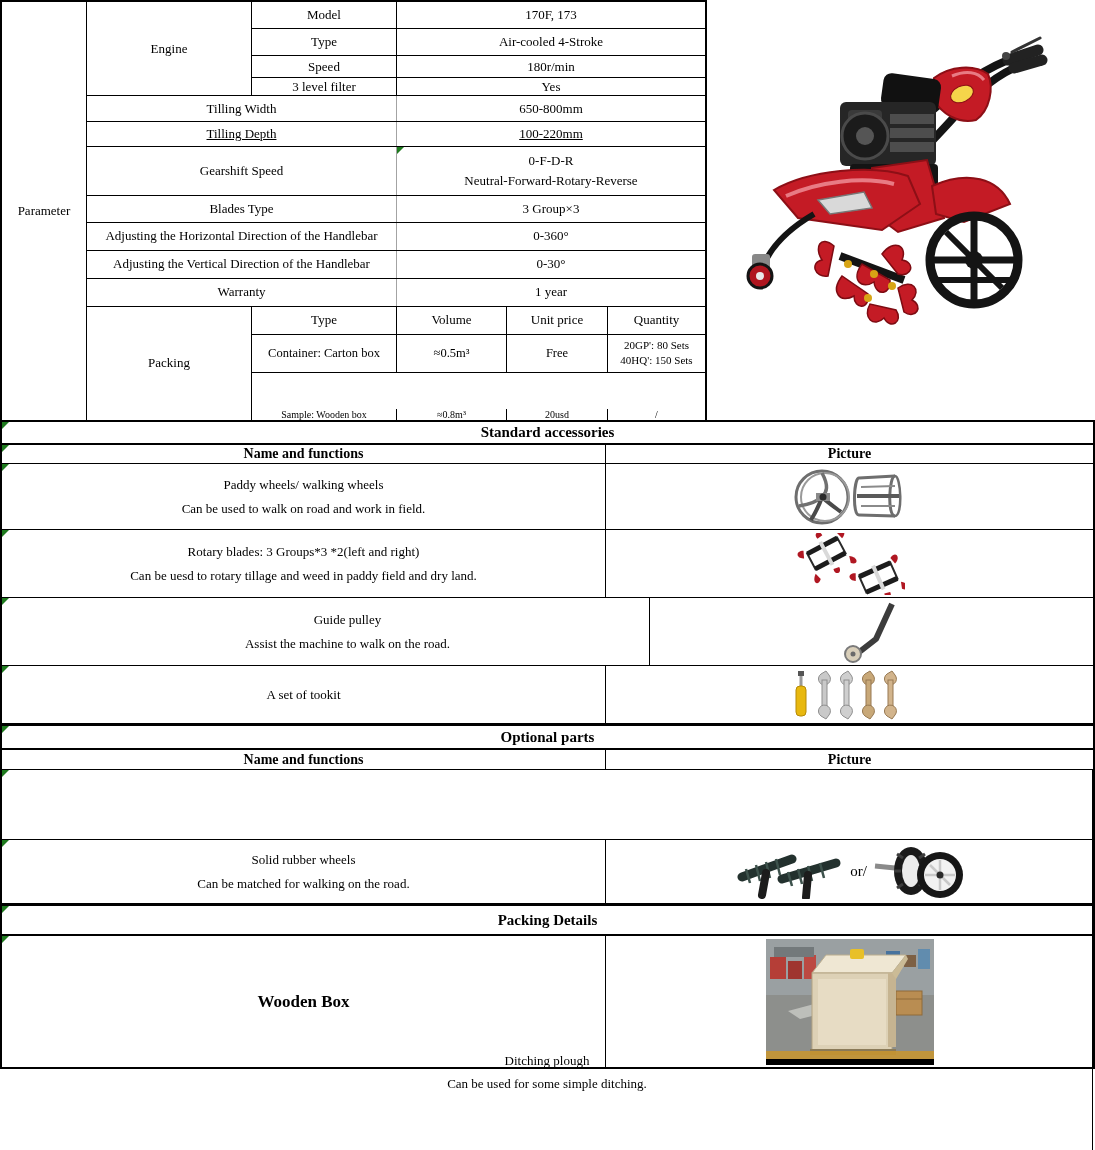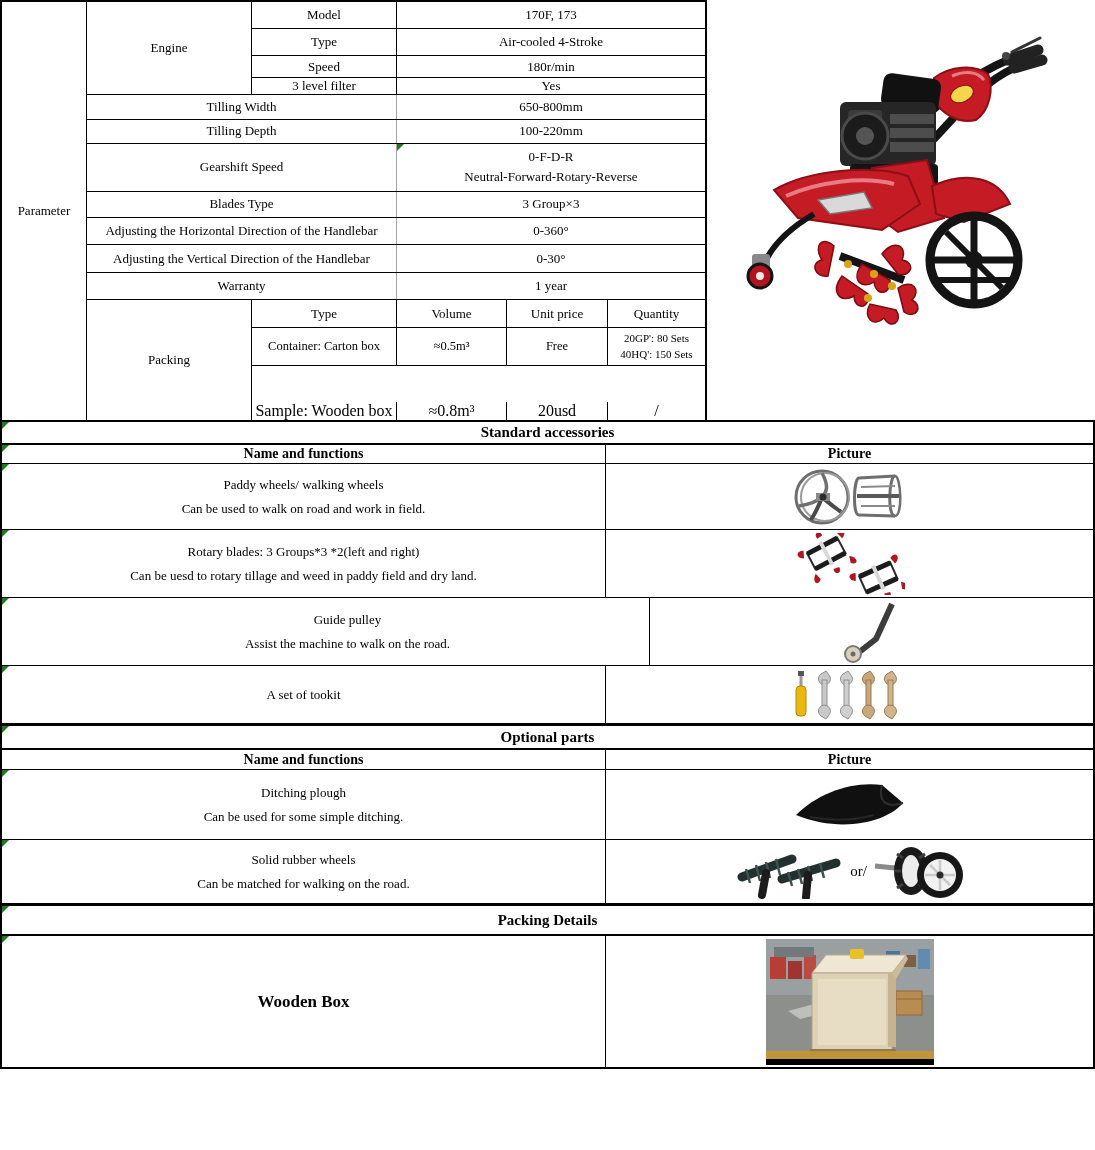--- a/index.html
+++ b/index.html
@@ -102,21 +102,21 @@
               <div class="cell esub-val">Yes</div>
             </div>
           </div>
         </div>
 
         <div class="prow" style="height:27px;">
           <div class="cell lblwide">Tilling Width</div>
           <div class="cell valcol">650-800mm</div>
         </div>
 
-        <div class="prow" style="height:27px;">
+        <div class="prow" style="height:27px;text-decoration:underline;">
           <div class="cell lblwide">Tilling Depth</div>
           <div class="cell valcol">100-220mm</div>
         </div>
 
         <div class="prow" style="height:52px;">
           <div class="cell lblwide">Gearshift Speed</div>
           <div class="cell valcol two-line">
             <span class="tri"></span>
             <span>0-F-D-R</span>
             <span>Neutral-Forward-Rotary-Reverse</span>
@@ -154,21 +154,21 @@
             </div>
             <div class="esub-row" style="flex:0 0 38px; font-size:12.5px;">
               <div class="cell pk-type">Container: Carton box</div>
               <div class="cell pk-vol">≈0.5m³</div>
               <div class="cell pk-price">Free</div>
               <div class="cell pk-qty two-line qty-small">
                 <span>20GP': 80 Sets</span>
                 <span>40HQ': 150 Sets</span>
               </div>
             </div>
-            <div class="esub-row" style="font-size:16px;margin-top:36px;">
+            <div class="esub-row" style="font-size:10px;margin-top:36px;">
               <div class="cell pk-type">Sample: Wooden box</div>
               <div class="cell pk-vol">≈0.8m³</div>
               <div class="cell pk-price">20usd</div>
               <div class="cell pk-qty">/</div>
             </div>
           </div>
         </div>
 
       </div>
     </div>
@@ -355,21 +355,21 @@
   <div class="srow title-row" style="height:26px;">
     <span class="tri"></span>
     <span>Optional parts</span>
   </div>
 
   <div class="srow hdr-row" style="height:20px;">
     <div class="hdr-left">Name and functions</div>
     <div class="hdr-right">Picture</div>
   </div>
 
-  <div class="srow acc-row" style="height:70px;">
+  <div class="srow acc-row" style="height:70px;flex-direction:column;">
     <span class="tri"></span>
     <div class="acc-left">
       <div>Ditching plough</div>
       <div>Can be used for some simple ditching.</div>
     </div>
     <div class="acc-right">
       <svg width="120" height="56" viewBox="0 0 120 56">
         <path d="M6,38 C28,16 62,4 92,8 L113,26 C96,46 50,56 6,38 Z" fill="#101010"></path>
         <path d="M92,8 C88,22 94,32 113,26" fill="none" stroke="#2e2e2e" stroke-width="2"></path>
         <path d="M20,40 C40,44 62,44 84,38" fill="none" stroke="#262626" stroke-width="2"></path>

